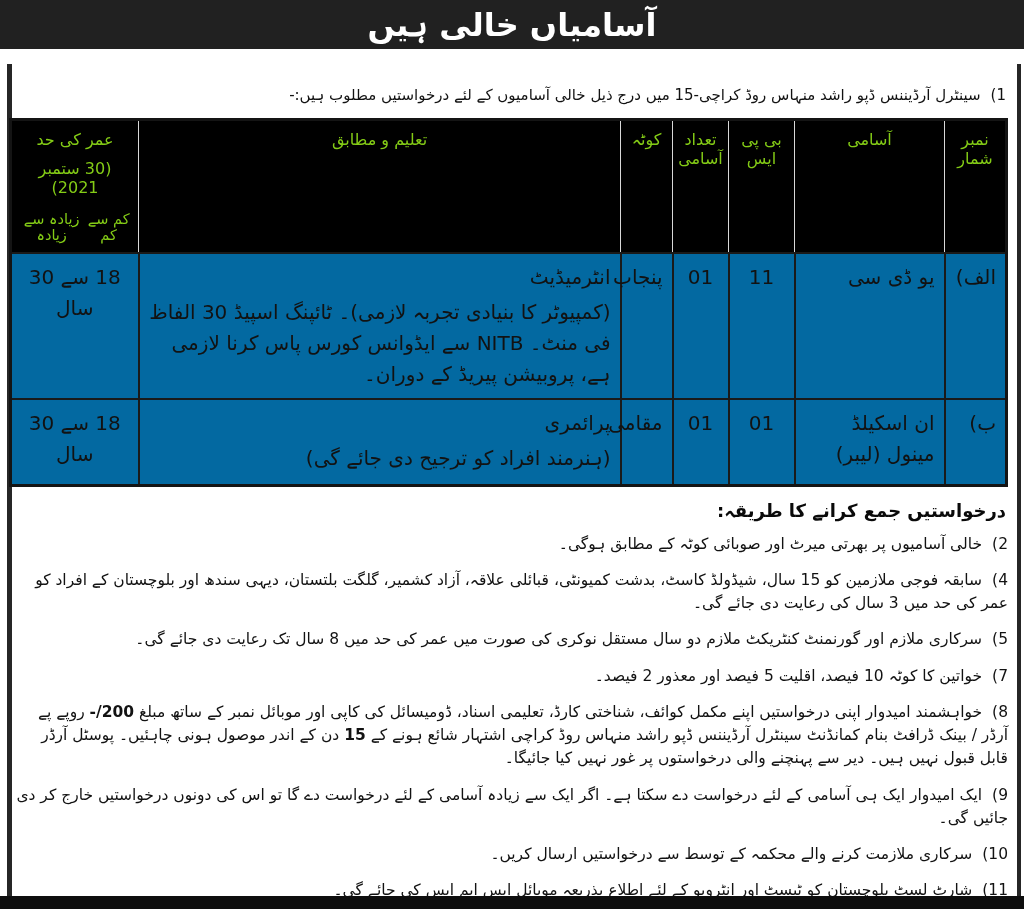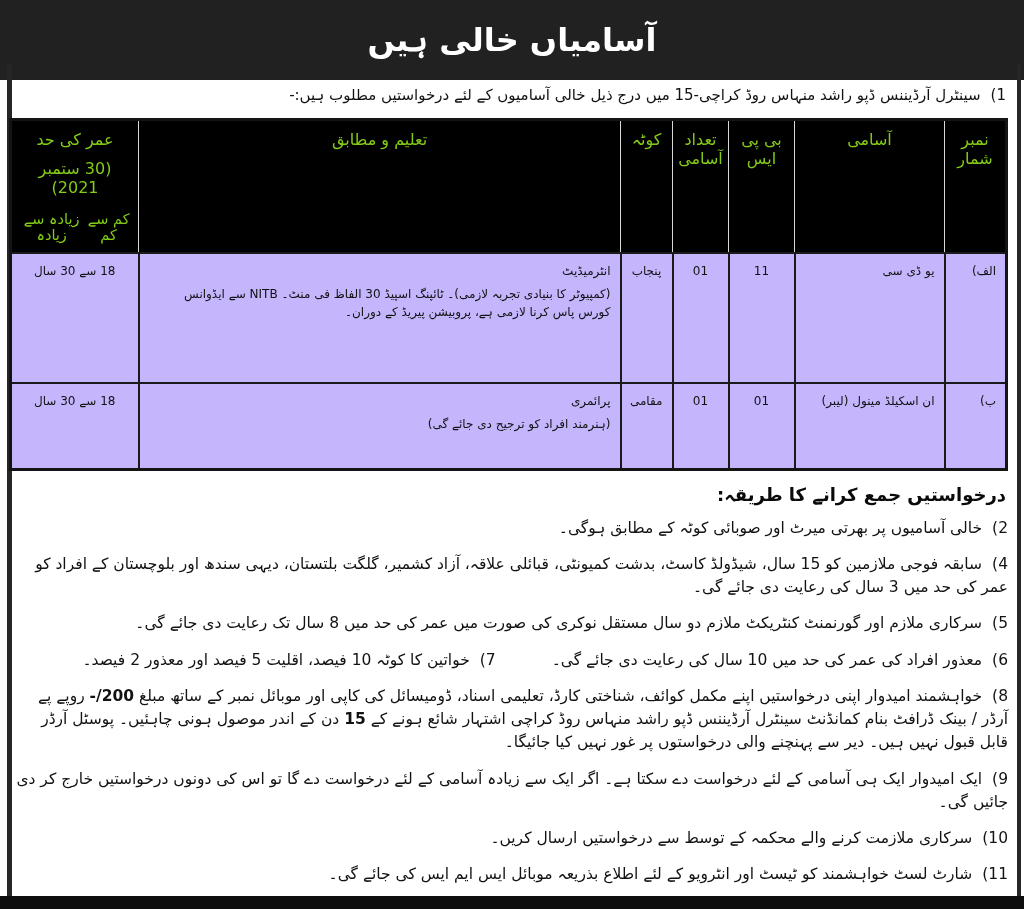--- a/index.html
+++ b/index.html
@@ -6,21 +6,21 @@
   html,body { width:1024px; height:909px; }
   body {
     background:#ffffff;
     font-family:"DejaVu Sans", sans-serif;
     color:#121212;
     position:relative;
     overflow:hidden;
     direction:rtl;
   }
   .banner {
-    height:80px; background:#212121;
+    height:49px; background:#212121;
     display:flex; align-items:center; justify-content:center;
   }
   .banner h1 { color:#ffffff; font-size:32px; font-weight:bold; letter-spacing:1px; }
   .frame-left  { position:absolute; left:7px;  top:64px; bottom:13px; width:5px; background:#262626; }
   .frame-right { position:absolute; right:3px; top:64px; bottom:13px; width:4px; background:#262626; }
   .bottom-bar  { position:absolute; left:0; bottom:0; width:100%; height:13px; background:#0e0e0e; }
 
   .doc { position:absolute; top:64px; right:16px; left:14px; text-align:right; }
 
   .intro { padding:22px 2px 14px 2px; font-size:15px; }
@@ -30,23 +30,23 @@
   th {
     background:#000000; color:#84cc16;
     border:1px solid #d8d8d8;
     font-weight:normal; font-size:16px;
     vertical-align:top; padding:9px 4px;
     text-align:center;
   }
   thead tr { height:112px; }
   td {
     border:2px solid #1a1a1a;
-    background:#c4b5fd;
+    background:#0369a1;
     vertical-align:top; padding:8px 9px;
-    font-size:12px; line-height:1.55;
+    font-size:20px; line-height:1.55;
   }
   tr.row-a { height:130px; }
   tr.row-b { height:86px; }
   td.c-center { text-align:center; }
   .age-head-l1, .age-head-l2 { margin-bottom:10px; }
   .age-minmax { display:flex; justify-content:space-between; padding:4px 2px 0 2px; font-size:14.5px; }
   .edu-title { margin-bottom:4px; }
 
   .sec-heading { font-size:18px; font-weight:bold; margin:13px 2px 12px 0; color:#0a0a0a; }
 
@@ -139,38 +139,37 @@
 
     <div class="line">
       <p class="item"><span class="num">4)</span><span>سابقہ فوجی ملازمین کو 15 سال، شیڈولڈ کاسٹ، بدشت کمیونٹی، قبائلی علاقہ، آزاد کشمیر، گلگت بلتستان، دیہی سندھ اور بلوچستان کے افراد کو عمر کی حد میں 3 سال کی رعایت دی جائے گی۔</span></p>
     </div>
 
     <div class="line">
       <p class="item"><span class="num">5)</span><span>سرکاری ملازم اور گورنمنٹ کنٹریکٹ ملازم دو سال مستقل نوکری کی صورت میں عمر کی حد میں 8 سال تک رعایت دی جائے گی۔</span></p>
     </div>
 
     <div class="line double">
-      <p class="item"><span class="num">6)</span><span>معذور افراد کی عمر کی حد میں 10 سال کی رعایت دی جائے گی۔</span></p>
       <p class="item"><span class="num">7)</span><span>خواتین کا کوٹہ 10 فیصد، اقلیت 5 فیصد اور معذور 2 فیصد۔</span></p>
     </div>
 
     <div class="line">
       <p class="item"><span class="num">8)</span><span>خواہشمند امیدوار اپنی درخواستیں اپنے مکمل کوائف، شناختی کارڈ، تعلیمی اسناد، ڈومیسائل کی کاپی اور موبائل نمبر کے ساتھ مبلغ </span><span class="b">200/-</span><span> روپے پے آرڈر / بینک ڈرافٹ بنام کمانڈنٹ سینٹرل آرڈیننس ڈپو راشد منہاس روڈ کراچی اشتہار شائع ہونے کے </span><span class="b">15</span><span> دن کے اندر موصول ہونی چاہئیں۔ پوسٹل آرڈر قابل قبول نہیں ہیں۔ دیر سے پہنچنے والی درخواستوں پر غور نہیں کیا جائیگا۔</span></p>
     </div>
 
     <div class="line">
       <p class="item"><span class="num">9)</span><span>ایک امیدوار ایک ہی آسامی کے لئے درخواست دے سکتا ہے۔ اگر ایک سے زیادہ آسامی کے لئے درخواست دے گا تو اس کی دونوں درخواستیں خارج کر دی جائیں گی۔</span></p>
     </div>
 
     <div class="line">
       <p class="item"><span class="num">10)</span><span>سرکاری ملازمت کرنے والے محکمہ کے توسط سے درخواستیں ارسال کریں۔</span></p>
     </div>
 
     <div class="line">
-      <p class="item"><span class="num">11)</span><span>شارٹ لسٹ خواہشمند کو ٹیسٹ اور انٹرویو کے لئے اطلاع بذریعہ موبائل ایس ایم ایس کی جائے گی۔</span></p>
+      <p class="item"><span class="num">11)</span><span>شارٹ لسٹ بلوچستان کو ٹیسٹ اور انٹرویو کے لئے اطلاع بذریعہ موبائل ایس ایم ایس کی جائے گی۔</span></p>
     </div>
 
     <div class="line">
       <p class="item"><span class="num">12)</span><span>ٹیسٹ اور انٹرویو پر آنے والے کو کوئی ٹی اے-ڈی اے نہیں دیا جائے گا۔</span></p>
     </div>
 
   </div>
 </main>
 
 <footer class="bottom-bar"></footer>

